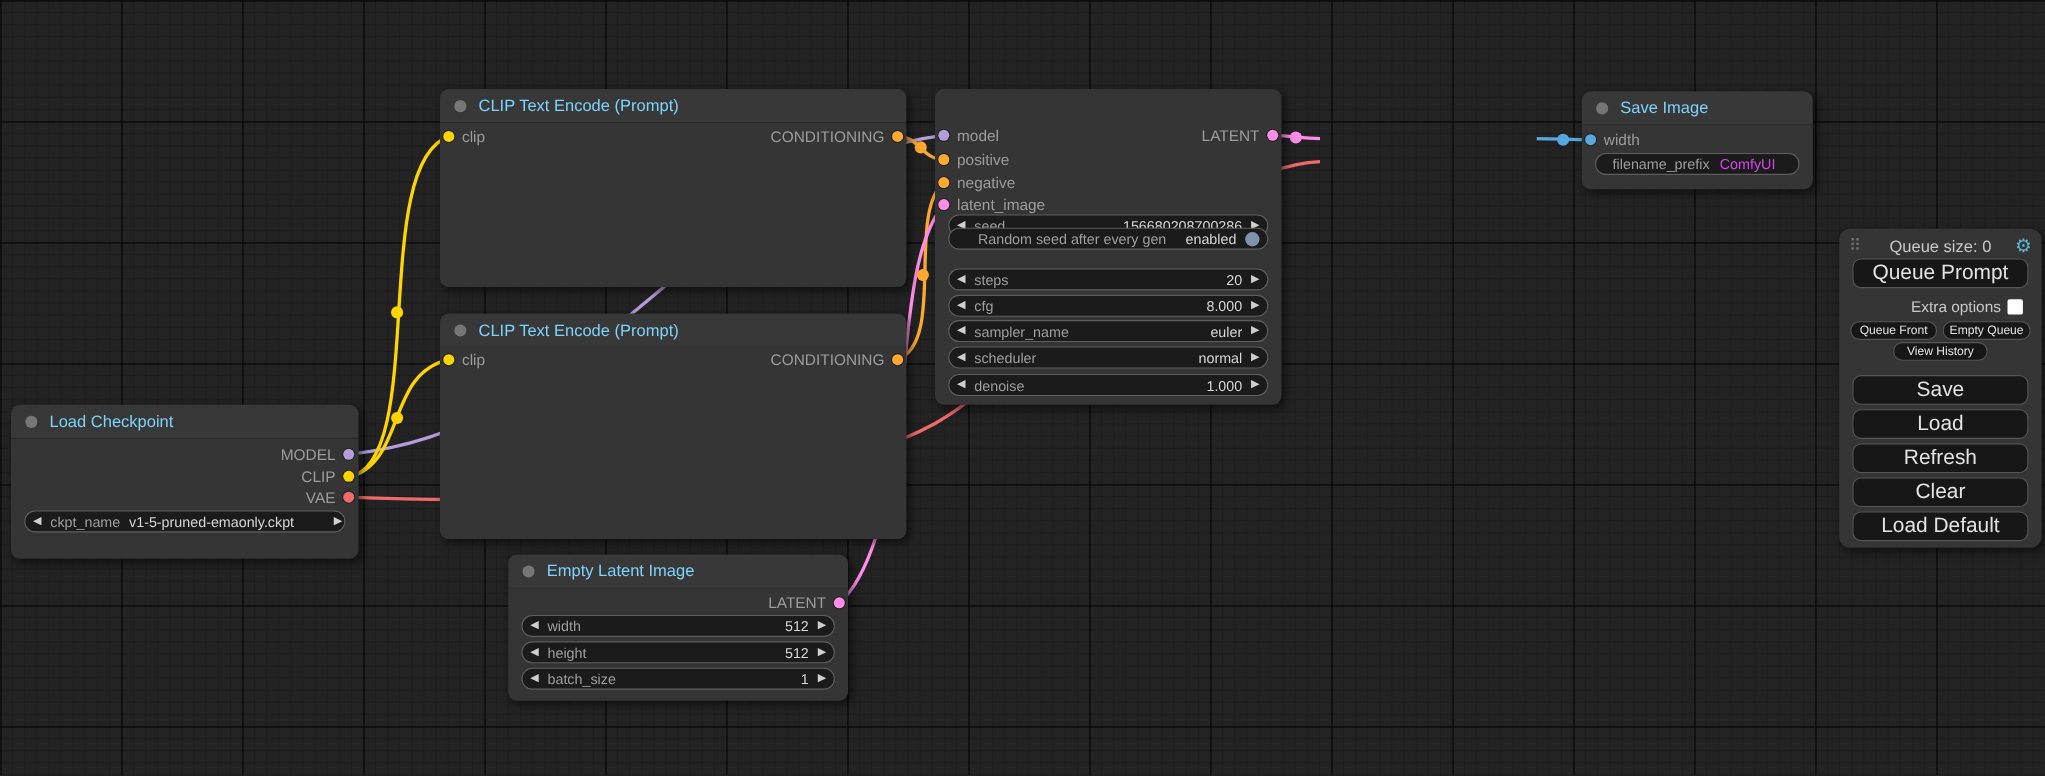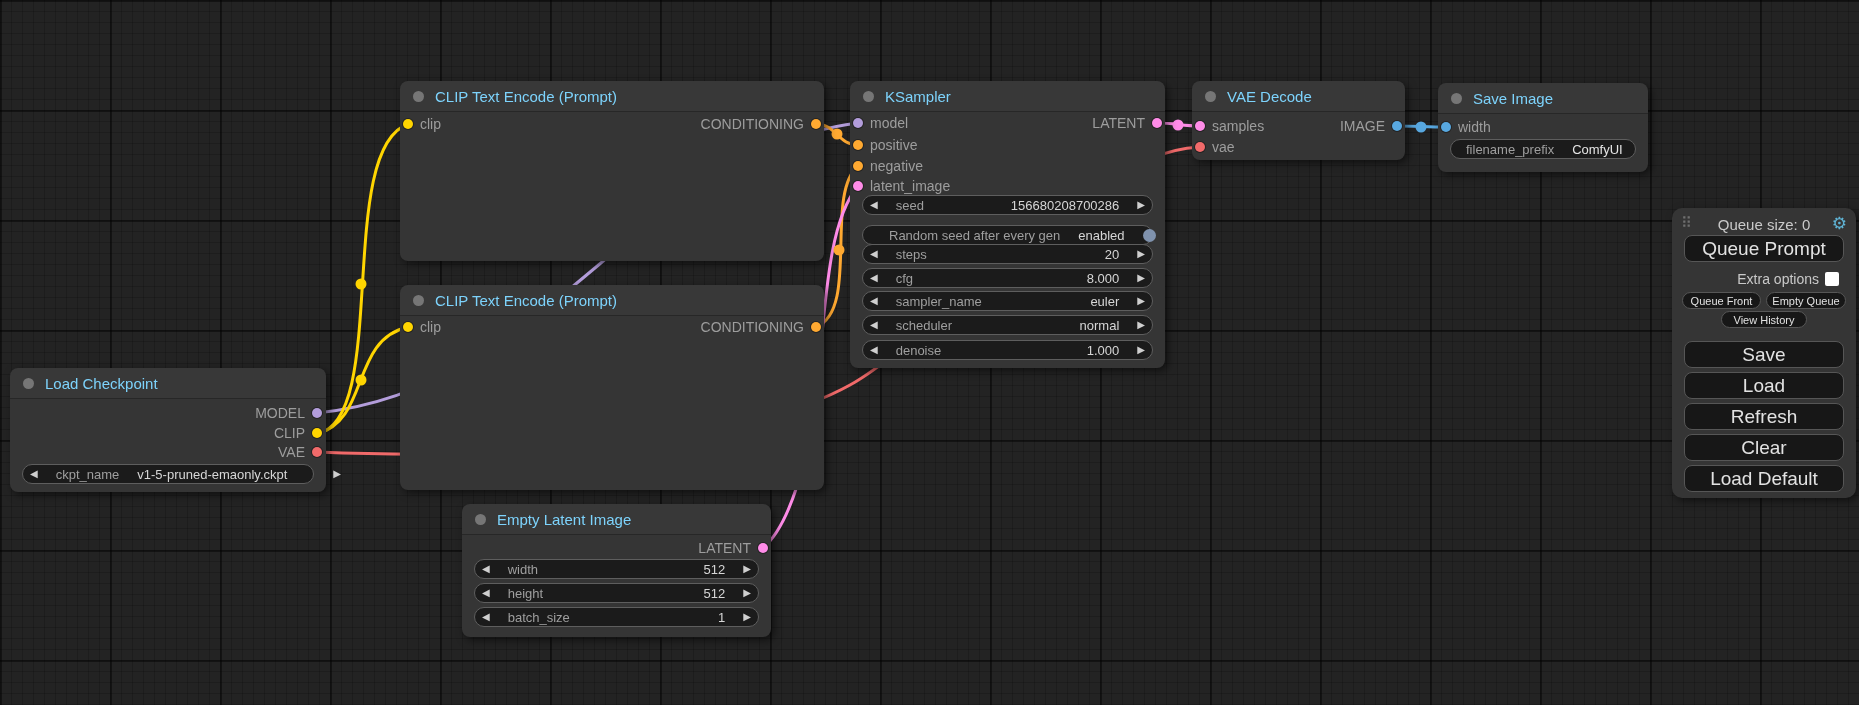--- a/index.html
+++ b/index.html
@@ -25,21 +25,21 @@
     border-bottom:1px solid rgba(0,0,0,.28);border-radius:8px 8px 0 0;background:rgba(255,255,255,.015);
   }
   .tdot{position:absolute;left:13px;top:10px;width:11px;height:11px;border-radius:50%;background:#767676;}
   .ntitle{position:absolute;left:35px;top:7px;font-size:15px;color:#7dd3fc;white-space:nowrap;}
   .slot{position:absolute;height:20px;display:flex;align-items:center;gap:7px;font-size:14px;color:#9d9d9d;white-space:nowrap;}
   .slot.out{flex-direction:row-reverse;}
   .port{width:10px;height:10px;border-radius:50%;flex:0 0 auto;box-shadow:0 0 0 1px rgba(0,0,0,.35);}
   .widget{
     position:absolute;height:20px;box-sizing:border-box;background:#1b1b1b;
     border:1px solid #5e5e5e;border-radius:10px;display:flex;align-items:center;
-    gap:18px;padding:0 7px;font-size:13px;white-space:nowrap;
+    gap:8px;padding:0 7px;font-size:13px;white-space:nowrap;
   }
   .warr{color:#cfcfcf;font-size:10px;line-height:1;cursor:pointer;}
   .wlabel{color:#9f9f9f;}
   .wvalue{margin-left:auto;color:#d6d6d6;}
   .toggle-dot{width:13px;height:13px;border-radius:50%;background:var(--c-toggle);flex:0 0 auto;}
   .prompt{
     position:absolute;box-sizing:border-box;background:#151515;border-radius:4px;
     padding:5px 6px;font-family:"DejaVu Sans Mono",monospace;font-size:10.5px;line-height:1.5;
     color:#c4c4c4;white-space:pre-wrap;word-break:break-word;overflow:hidden;cursor:text;
   }
@@ -77,21 +77,21 @@
     <path d="M1157,123 C1175,123 1182,126 1200,126" style="stroke:var(--c-latent)"></path>
     <path d="M1397,126 C1415,126 1428,127 1446,127" style="stroke:var(--c-image)"></path>
     <circle cx="361" cy="284" r="5.5" style="fill:var(--c-clip)"></circle>
     <circle cx="361" cy="380" r="5.5" style="fill:var(--c-clip)"></circle>
     <circle cx="837" cy="134" r="5.5" style="fill:var(--c-conditioning)"></circle>
     <circle cx="839" cy="250" r="5.5" style="fill:var(--c-conditioning)"></circle>
     <circle cx="1178" cy="125" r="5.5" style="fill:var(--c-latent)"></circle>
     <circle cx="1421" cy="127" r="5.5" style="fill:var(--c-image)"></circle>
   </svg>
 
-  <div class="node" style="left:10px;top:368px;width:316px;height:124px">
+  <div class="node" style="left:10px;top:368px;width:316px;height:140px">
     <div class="nheader">
       <span class="tdot"></span>
       <span class="ntitle">Load Checkpoint</span>
     </div>
     <div class="slot out" style="right:4px;top:35px">
       <span class="port" style="background:var(--c-model)"></span>
       <span>MODEL</span>
     </div>
     <div class="slot out" style="right:4px;top:55px">
       <span class="port" style="background:var(--c-clip)"></span>
@@ -133,24 +133,20 @@
       <span class="port" style="background:var(--c-clip)"></span>
       <span>clip</span>
     </div>
     <div class="slot out" style="right:3px;top:32px">
       <span class="port" style="background:var(--c-conditioning)"></span>
       <span>CONDITIONING</span>
     </div>
   </div>
 
   <div class="node" style="left:850px;top:81px;width:315px;height:287px">
-    <div class="nheader">
-      <span class="tdot"></span>
-      <span class="ntitle">KSampler</span>
-    </div>
     <div class="slot in" style="left:3px;top:32px">
       <span class="port" style="background:var(--c-model)"></span>
       <span>model</span>
     </div>
     <div class="slot in" style="left:3px;top:54px">
       <span class="port" style="background:var(--c-conditioning)"></span>
       <span>positive</span>
     </div>
     <div class="slot in" style="left:3px;top:75px">
       <span class="port" style="background:var(--c-conditioning)"></span>
@@ -163,21 +159,21 @@
     <div class="slot out" style="right:3px;top:32px">
       <span class="port" style="background:var(--c-latent)"></span>
       <span>LATENT</span>
     </div>
     <div class="widget" style="left:12px;top:114px;width:291px">
       <span class="warr">◀</span>
       <span class="wlabel">seed</span>
       <span class="wvalue">156680208700286</span>
       <span class="warr">▶</span>
     </div>
-    <div class="widget" style="left:12px;top:144px;width:291px;padding-left:26px">
+    <div class="widget" style="left:12px;top:126px;width:291px;padding-left:26px">
       <span class="wlabel">Random seed after every gen</span>
       <span class="wvalue">enabled</span>
       <span class="toggle-dot"></span>
     </div>
     <div class="widget" style="left:12px;top:163px;width:291px">
       <span class="warr">◀</span>
       <span class="wlabel">steps</span>
       <span class="wvalue">20</span>
       <span class="warr">▶</span>
     </div>
@@ -200,51 +196,33 @@
       <span class="warr">▶</span>
     </div>
     <div class="widget" style="left:12px;top:259px;width:291px">
       <span class="warr">◀</span>
       <span class="wlabel">denoise</span>
       <span class="wvalue">1.000</span>
       <span class="warr">▶</span>
     </div>
   </div>
 
-  <div class="node" style="left:1192px;top:81px;width:213px;height:79px">
-    <div class="nheader">
-      <span class="tdot"></span>
-      <span class="ntitle">VAE Decode</span>
-    </div>
-    <div class="slot in" style="left:3px;top:35px">
-      <span class="port" style="background:var(--c-latent)"></span>
-      <span>samples</span>
-    </div>
-    <div class="slot in" style="left:3px;top:56px">
-      <span class="port" style="background:var(--c-vae)"></span>
-      <span>vae</span>
-    </div>
-    <div class="slot out" style="right:3px;top:35px">
-      <span class="port" style="background:var(--c-image)"></span>
-      <span>IMAGE</span>
-    </div>
-  </div>
 
   <div class="node" style="left:1438px;top:83px;width:210px;height:89px">
     <div class="nheader">
       <span class="tdot"></span>
       <span class="ntitle">Save Image</span>
     </div>
     <div class="slot in" style="left:3px;top:34px">
       <span class="port" style="background:var(--c-image)"></span>
       <span>width</span>
     </div>
     <div class="widget" style="left:12px;top:56px;width:186px">
       <span class="wlabel" style="margin-left:8px">filename_prefix</span>
-      <span class="wvalue" style="margin-right:14px;color:#e5e5e5">ComfyUI</span>
+      <span class="wvalue" style="margin-right:14px;color:#d946ef">ComfyUI</span>
     </div>
   </div>
 
   <div class="node" style="left:462px;top:504px;width:309px;height:133px">
     <div class="nheader">
       <span class="tdot"></span>
       <span class="ntitle">Empty Latent Image</span>
     </div>
     <div class="slot out" style="right:3px;top:34px">
       <span class="port" style="background:var(--c-latent)"></span>

